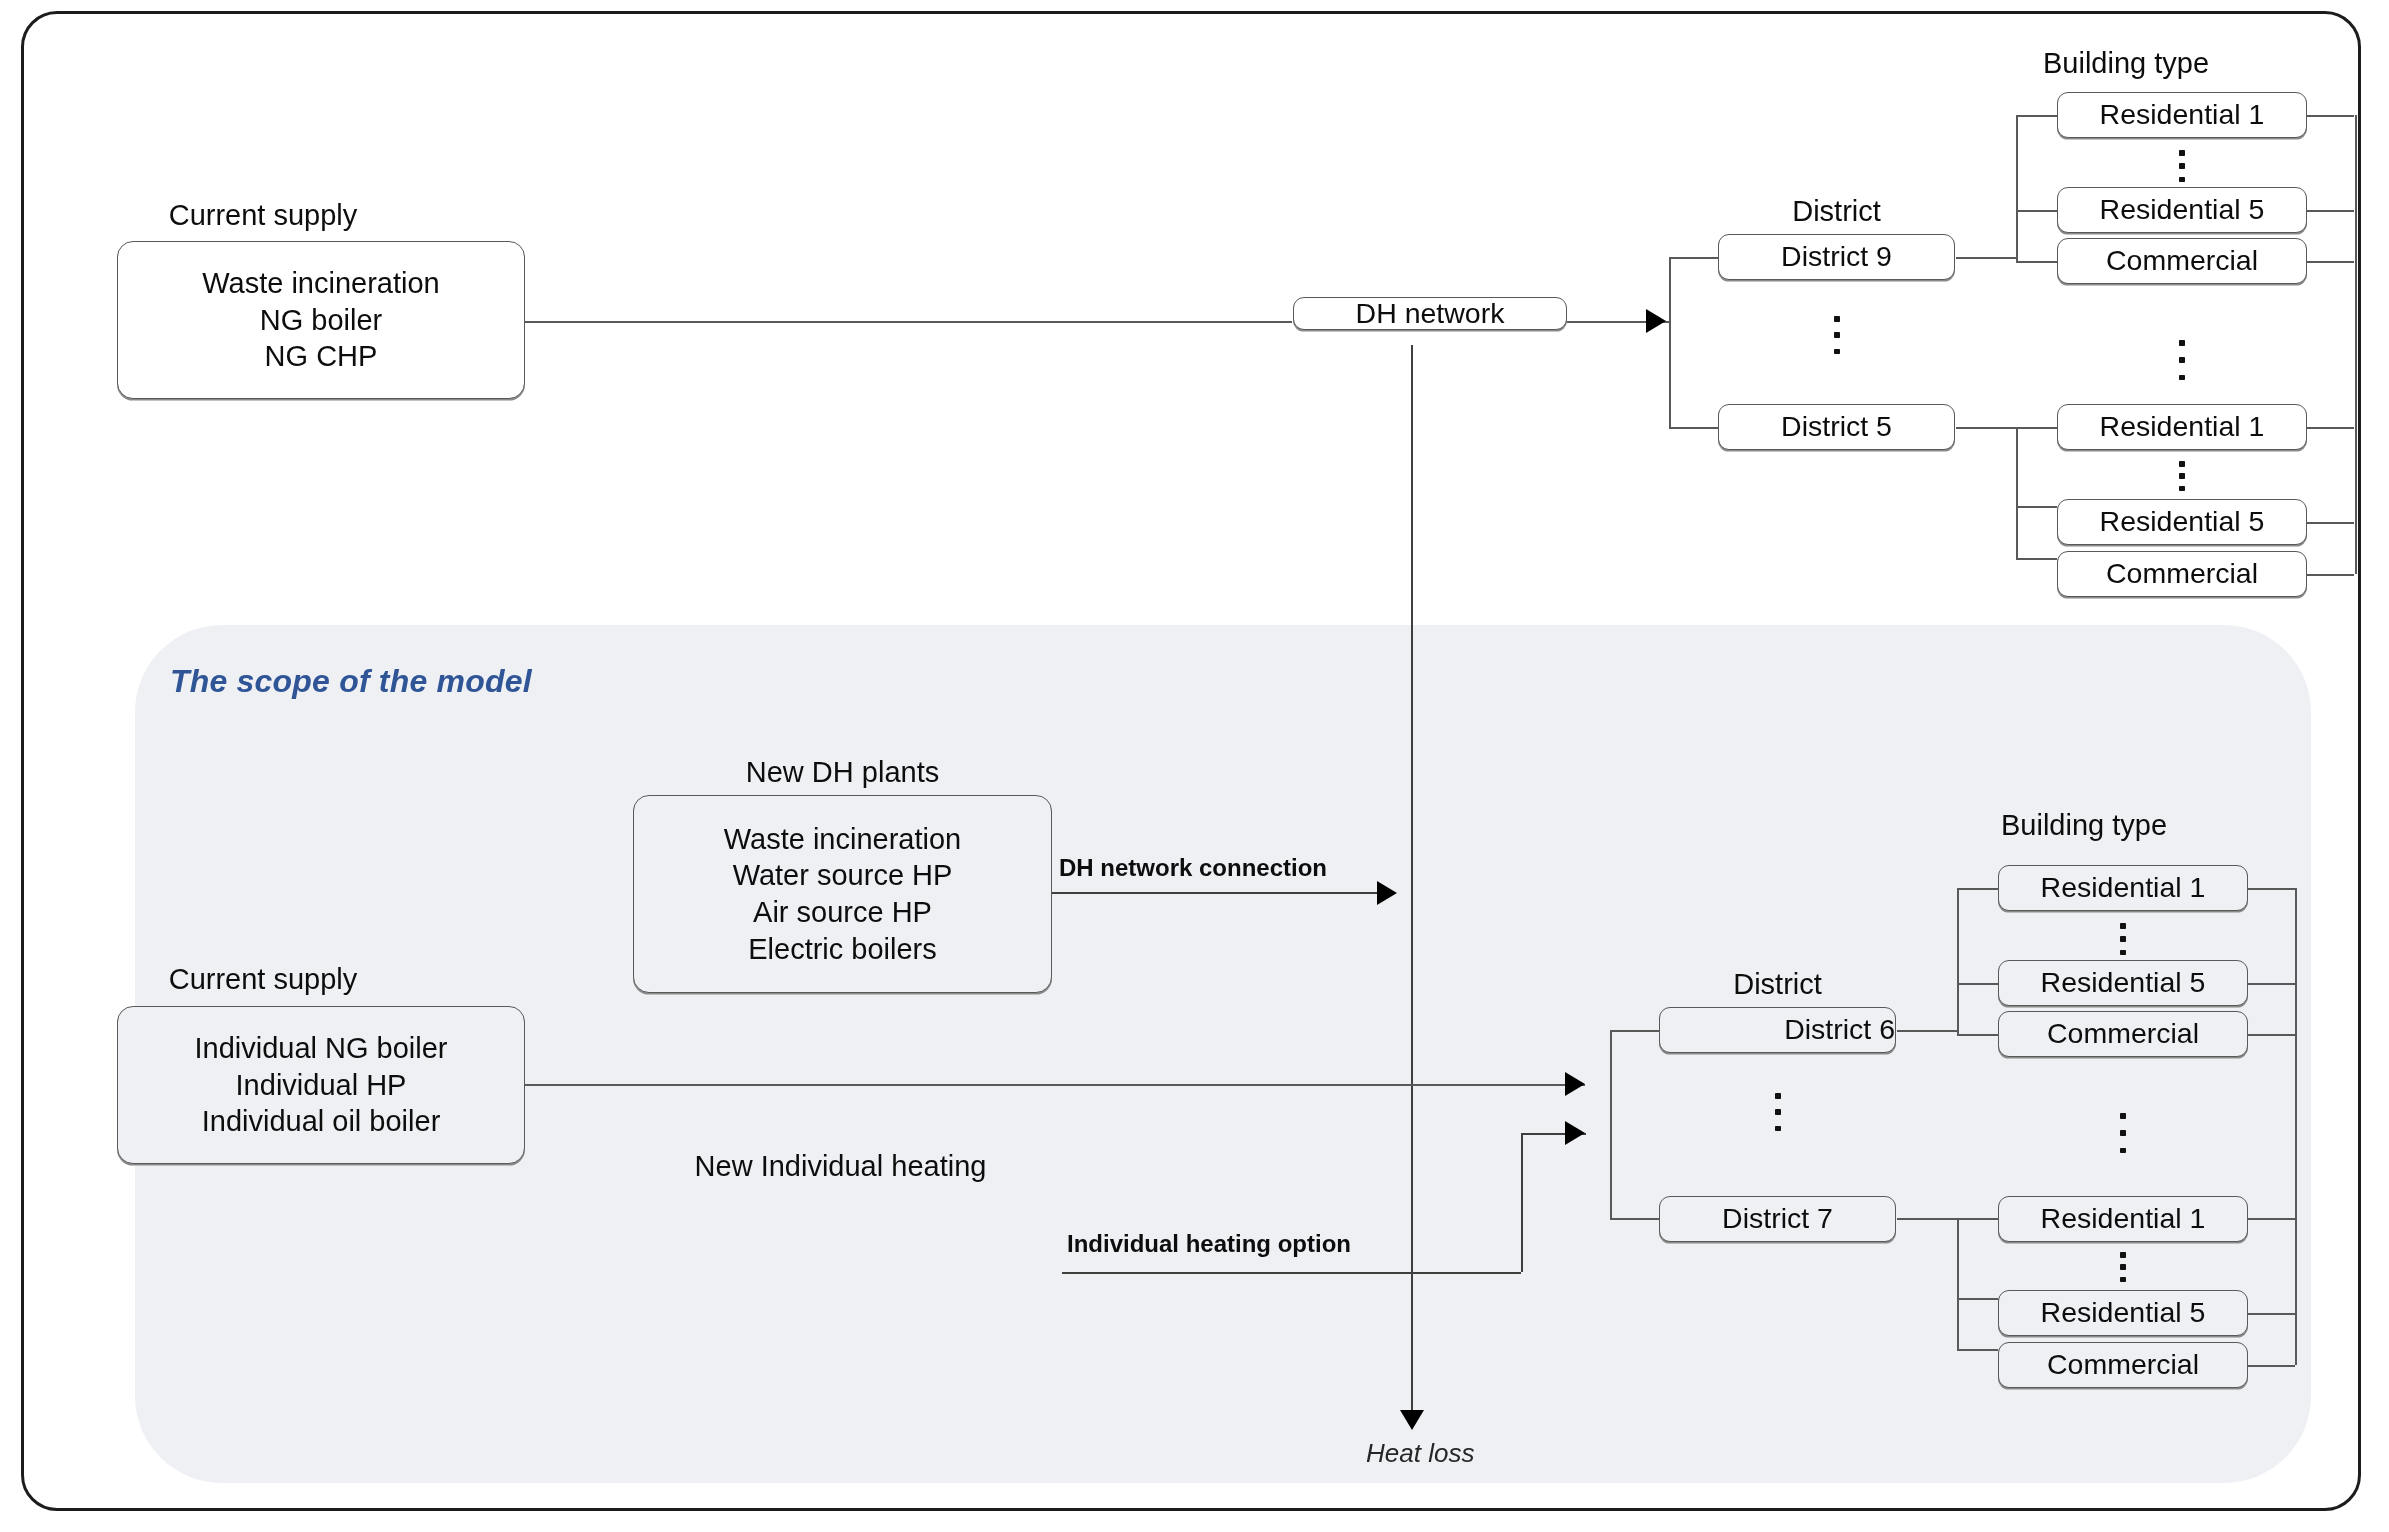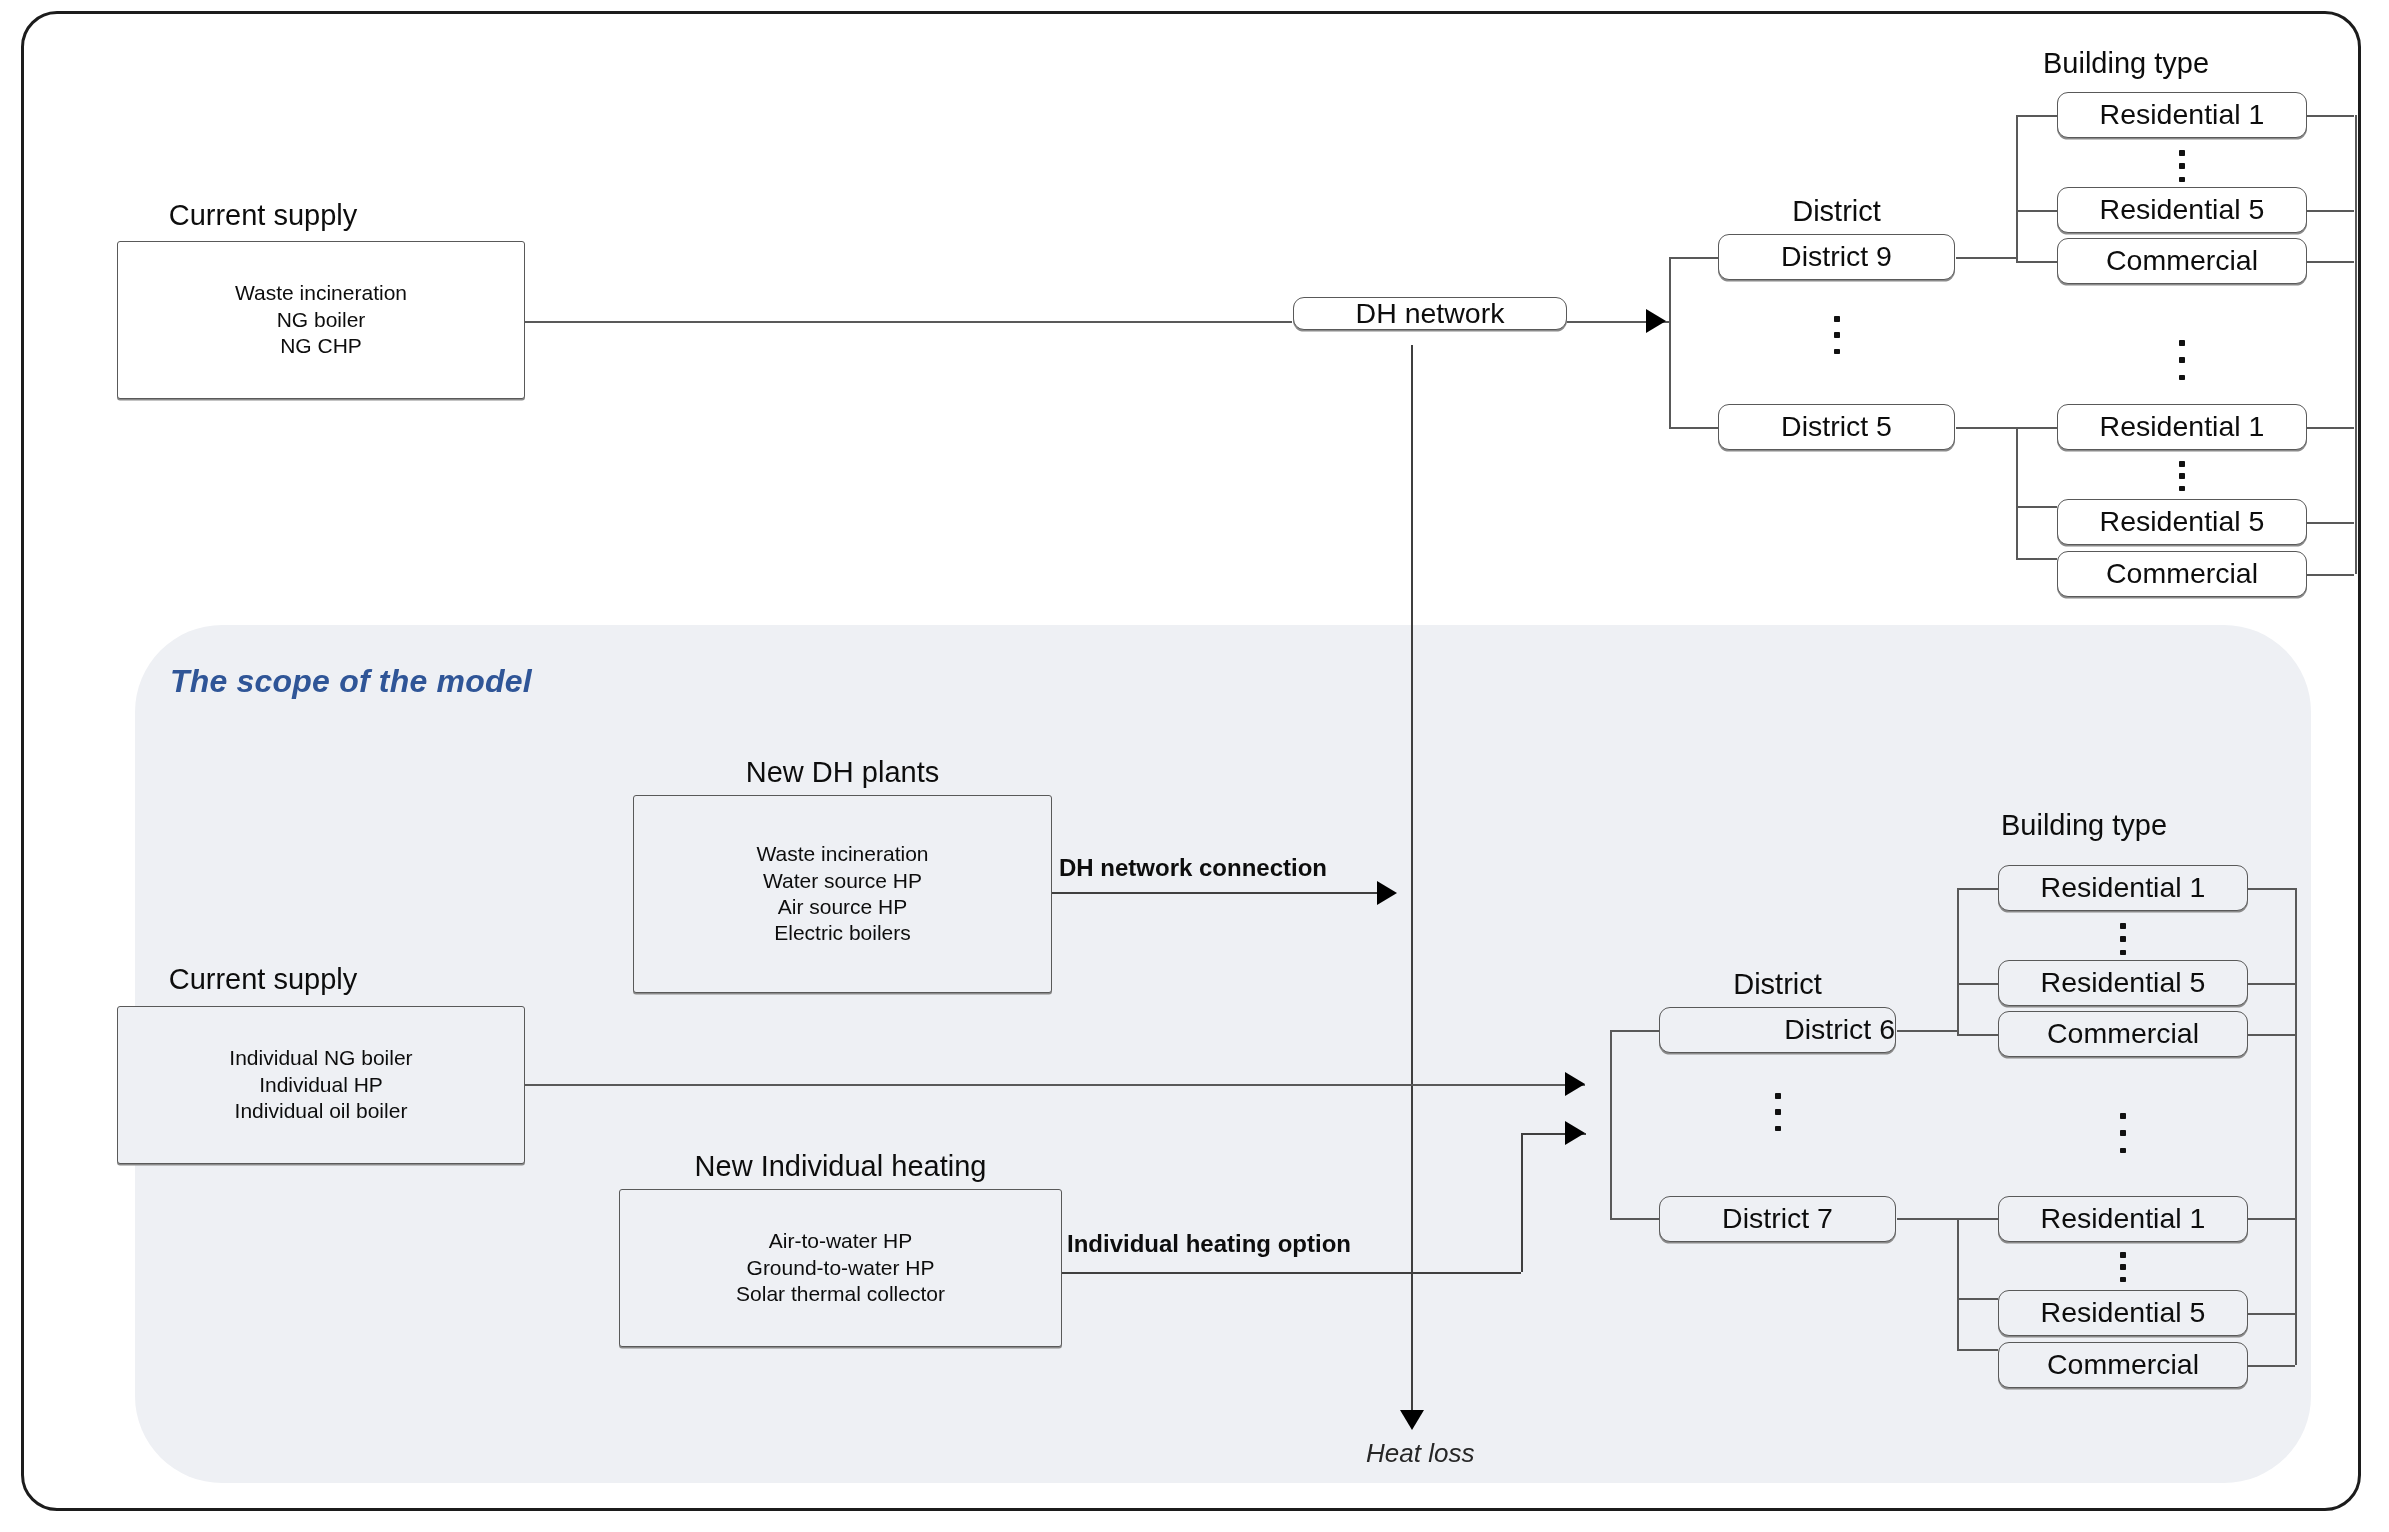--- a/index.html
+++ b/index.html
@@ -22,23 +22,23 @@
     background:#eef0f4;border-radius:87px;
   }
   .scope-label{
     position:absolute;left:170px;top:663px;
     font-size:32px;font-style:italic;font-weight:bold;
     color:#2f5597;letter-spacing:0.2px;white-space:nowrap;
   }
   
   .node{
     position:absolute;box-sizing:border-box;
-    border:1.6px solid #595959;border-radius:3px;background:#ffffff;
+    border:1.6px solid #595959;border-radius:16px;background:#ffffff;
     display:flex;flex-direction:column;align-items:center;justify-content:center;
-    color:#0d0d0d;font-size:21px;line-height:1.26;
+    color:#0d0d0d;font-size:29px;line-height:1.26;
     box-shadow:0 1.6px 0 0 #8a8a8a;
   }
   .node.sm{border-radius:11px;font-size:28.5px;}
   .node .line{white-space:nowrap;}
   
   .node.onscope{background:#eef0f4;}
   
   .caption{
     position:absolute;font-size:29px;font-weight:normal;color:#0d0d0d;
     white-space:nowrap;text-align:center;
@@ -195,25 +195,20 @@
   <div class="caption" style="left:105px;top:963px;width:316px;">Current supply</div>
   <div class="node onscope" style="left:117px;top:1006px;width:408px;height:158px;">
     <span class="line">Individual NG boiler</span>
     <span class="line">Individual HP</span>
     <span class="line">Individual oil boiler</span>
   </div>
   <div class="h-line" style="left:525px;top:1084px;width:1060px;"></div>
   <div class="arrow-r" style="left:1565px;top:1072px;"></div>
 
   <div class="caption" style="left:619px;top:1150px;width:443px;">New Individual heating</div>
-  <div class="node onscope" style="left:619px;top:1189px;width:443px;height:158px;">
-    <span class="line">Air-to-water HP</span>
-    <span class="line">Ground-to-water HP</span>
-    <span class="line">Solar thermal collector</span>
-  </div>
   <div class="edge-label" style="left:1067px;top:1230px;">Individual heating option</div>
   <div class="h-line dark" style="left:1062px;top:1272px;width:459px;"></div>
   <div class="v-line dark" style="left:1521px;top:1133px;height:139px;"></div>
   <div class="h-line dark" style="left:1521px;top:1133px;width:65px;"></div>
   <div class="arrow-r" style="left:1565px;top:1121px;"></div>
 
   <div class="v-line" style="left:1610px;top:1030px;height:188px;"></div>
   <div class="h-line" style="left:1610px;top:1030px;width:49px;"></div>
   <div class="h-line" style="left:1610px;top:1218px;width:49px;"></div>
 

